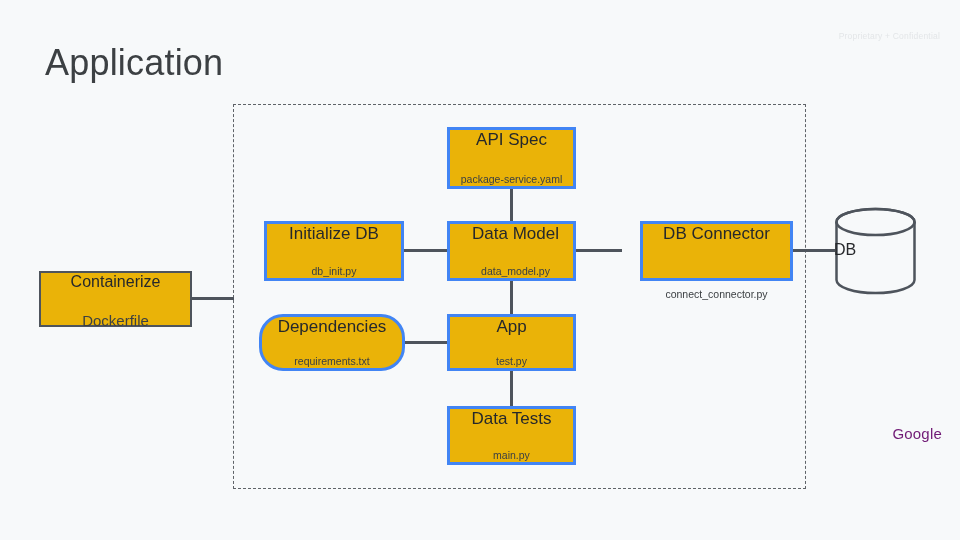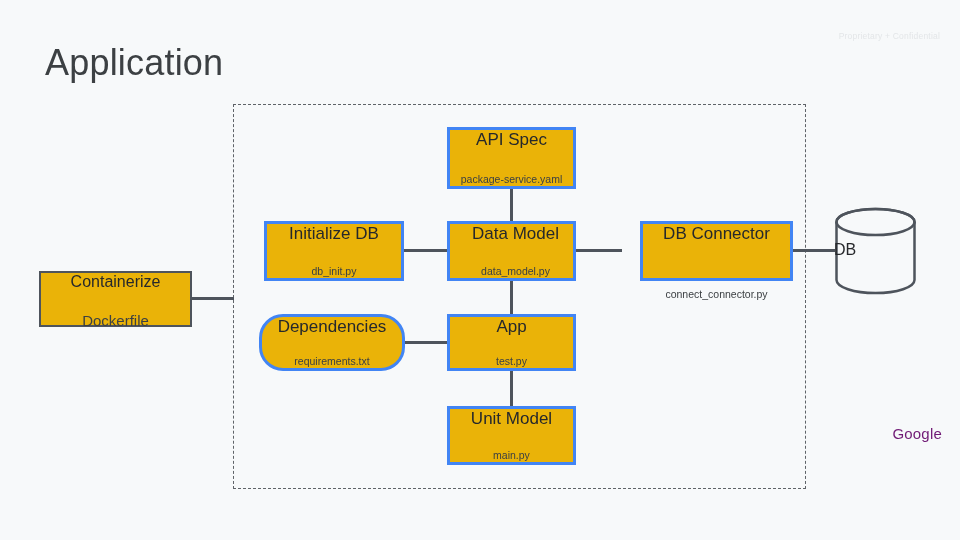--- a/index.html
+++ b/index.html
@@ -180,21 +180,21 @@
     <div class="title">Dependencies</div>
     <div class="sub">requirements.txt</div>
   </div>
 
   <div class="node" style="left:447px; top:314px; width:129px; height:57px;">
     <div class="title">App</div>
     <div class="sub">test.py</div>
   </div>
 
   <div class="node" style="left:447px; top:406px; width:129px; height:59px;">
-    <div class="title">Unit Model</div>
+    <div class="title">Data Tests</div>
     <div class="sub">main.py</div>
   </div>
 
   <div class="db-shape">
     <svg width="83" height="88" viewBox="0 0 83 88" fill="none">
       <ellipse cx="41.5" cy="15" rx="39" ry="13" stroke="#4e545c" stroke-width="2.5" fill="#f7f9fa"></ellipse>
       <path d="M2.5 15 V73 A39 13 0 0 0 80.5 73 V15" stroke="#4e545c" stroke-width="2.5" fill="#f7f9fa"></path>
       <ellipse cx="41.5" cy="15" rx="39" ry="13" stroke="#4e545c" stroke-width="2.5" fill="none"></ellipse>
     </svg>
   </div>

